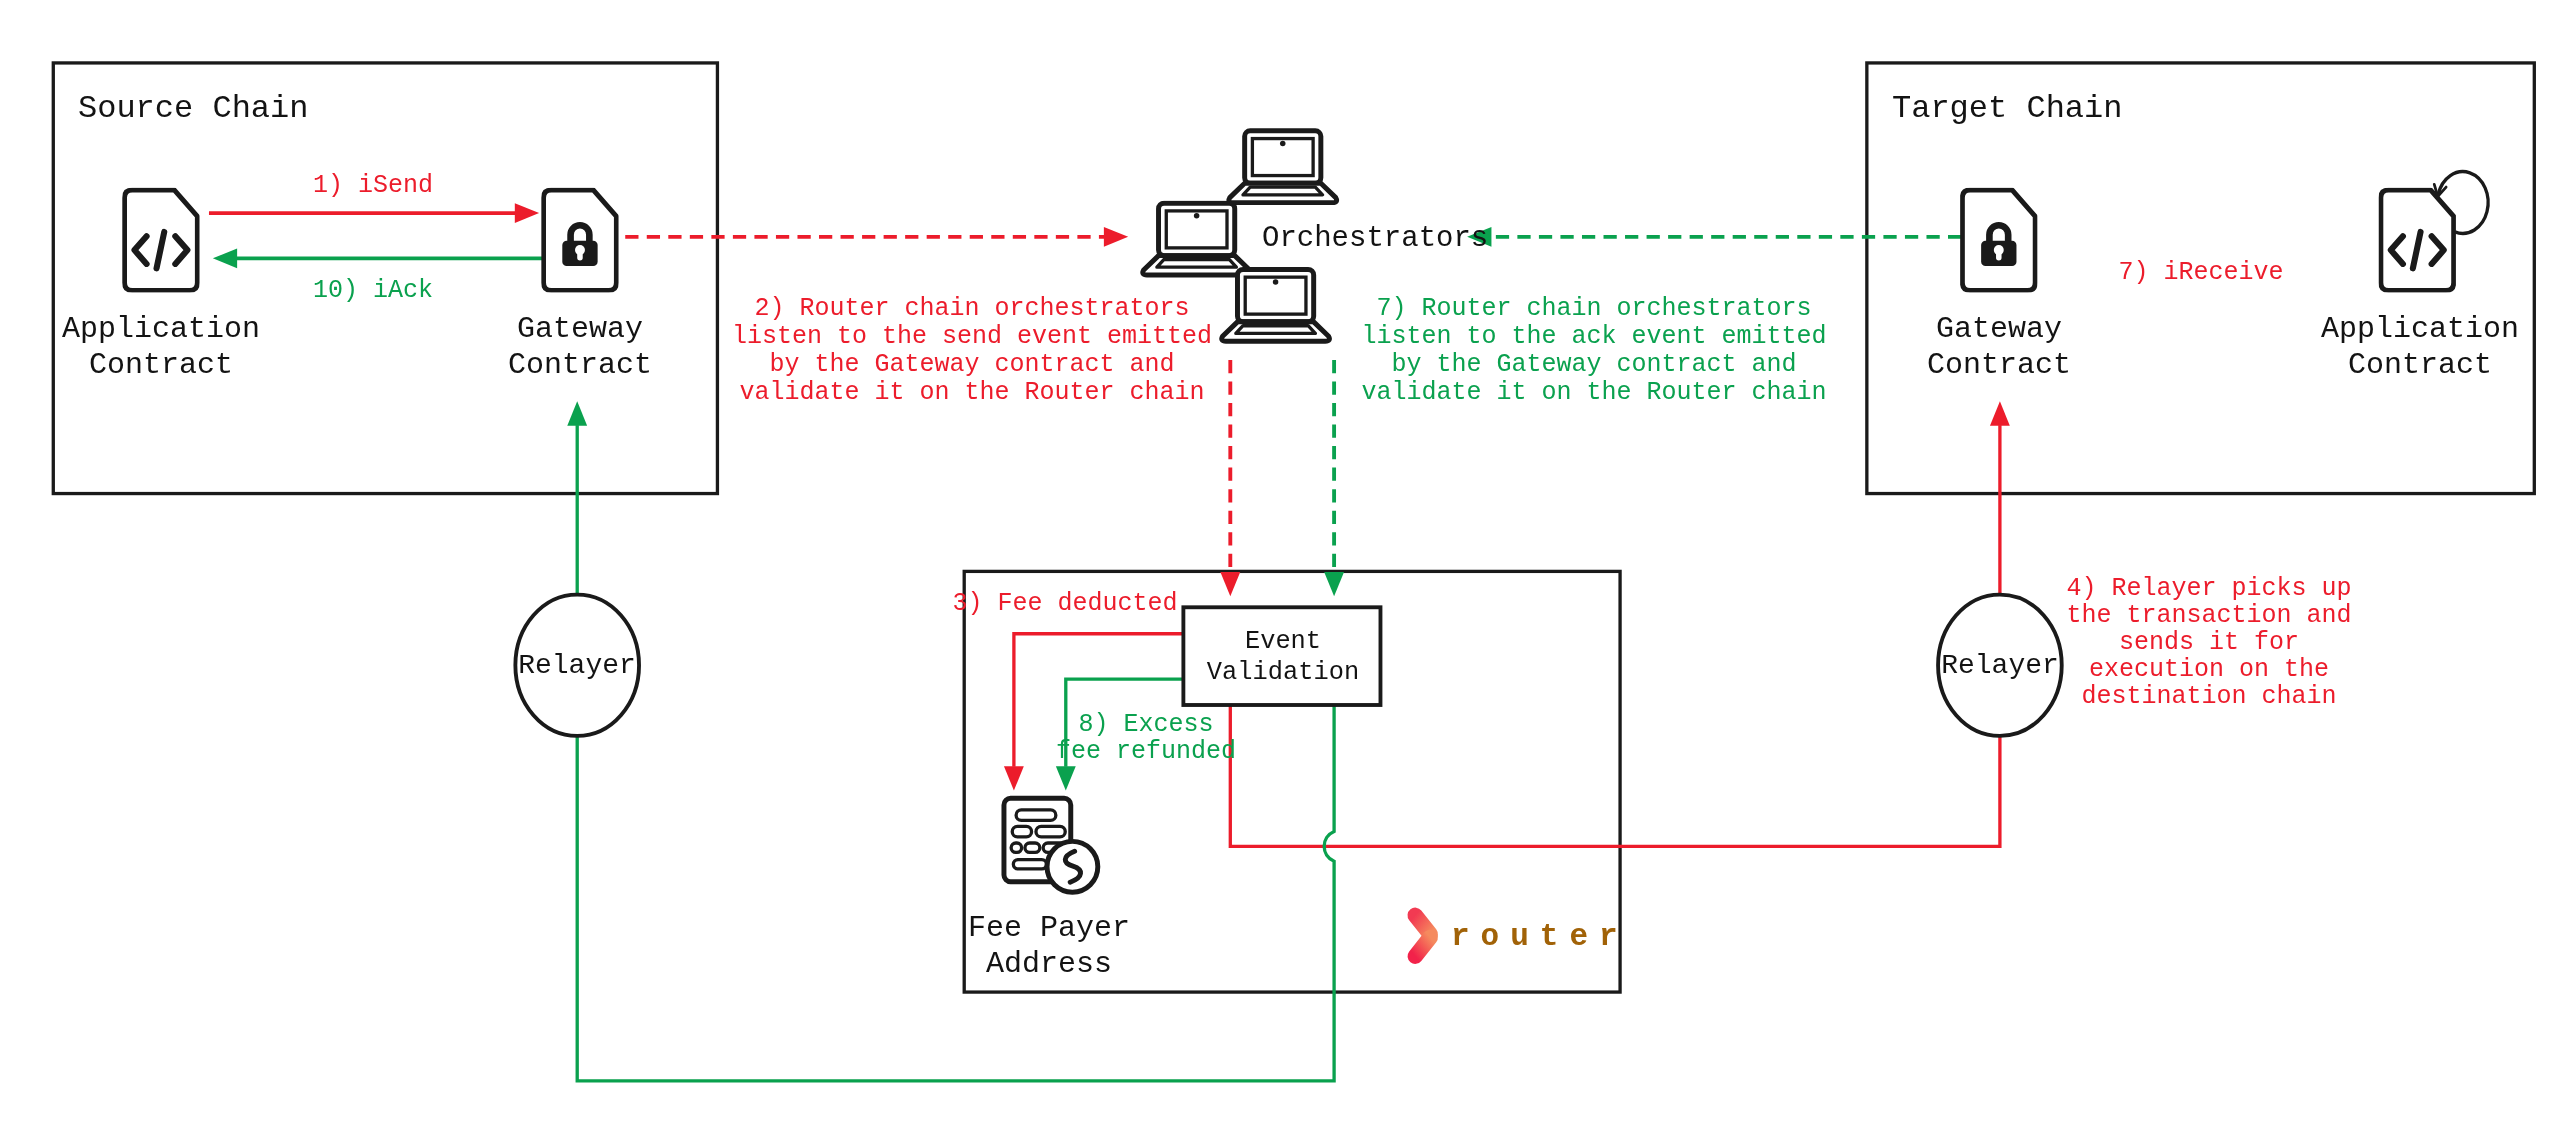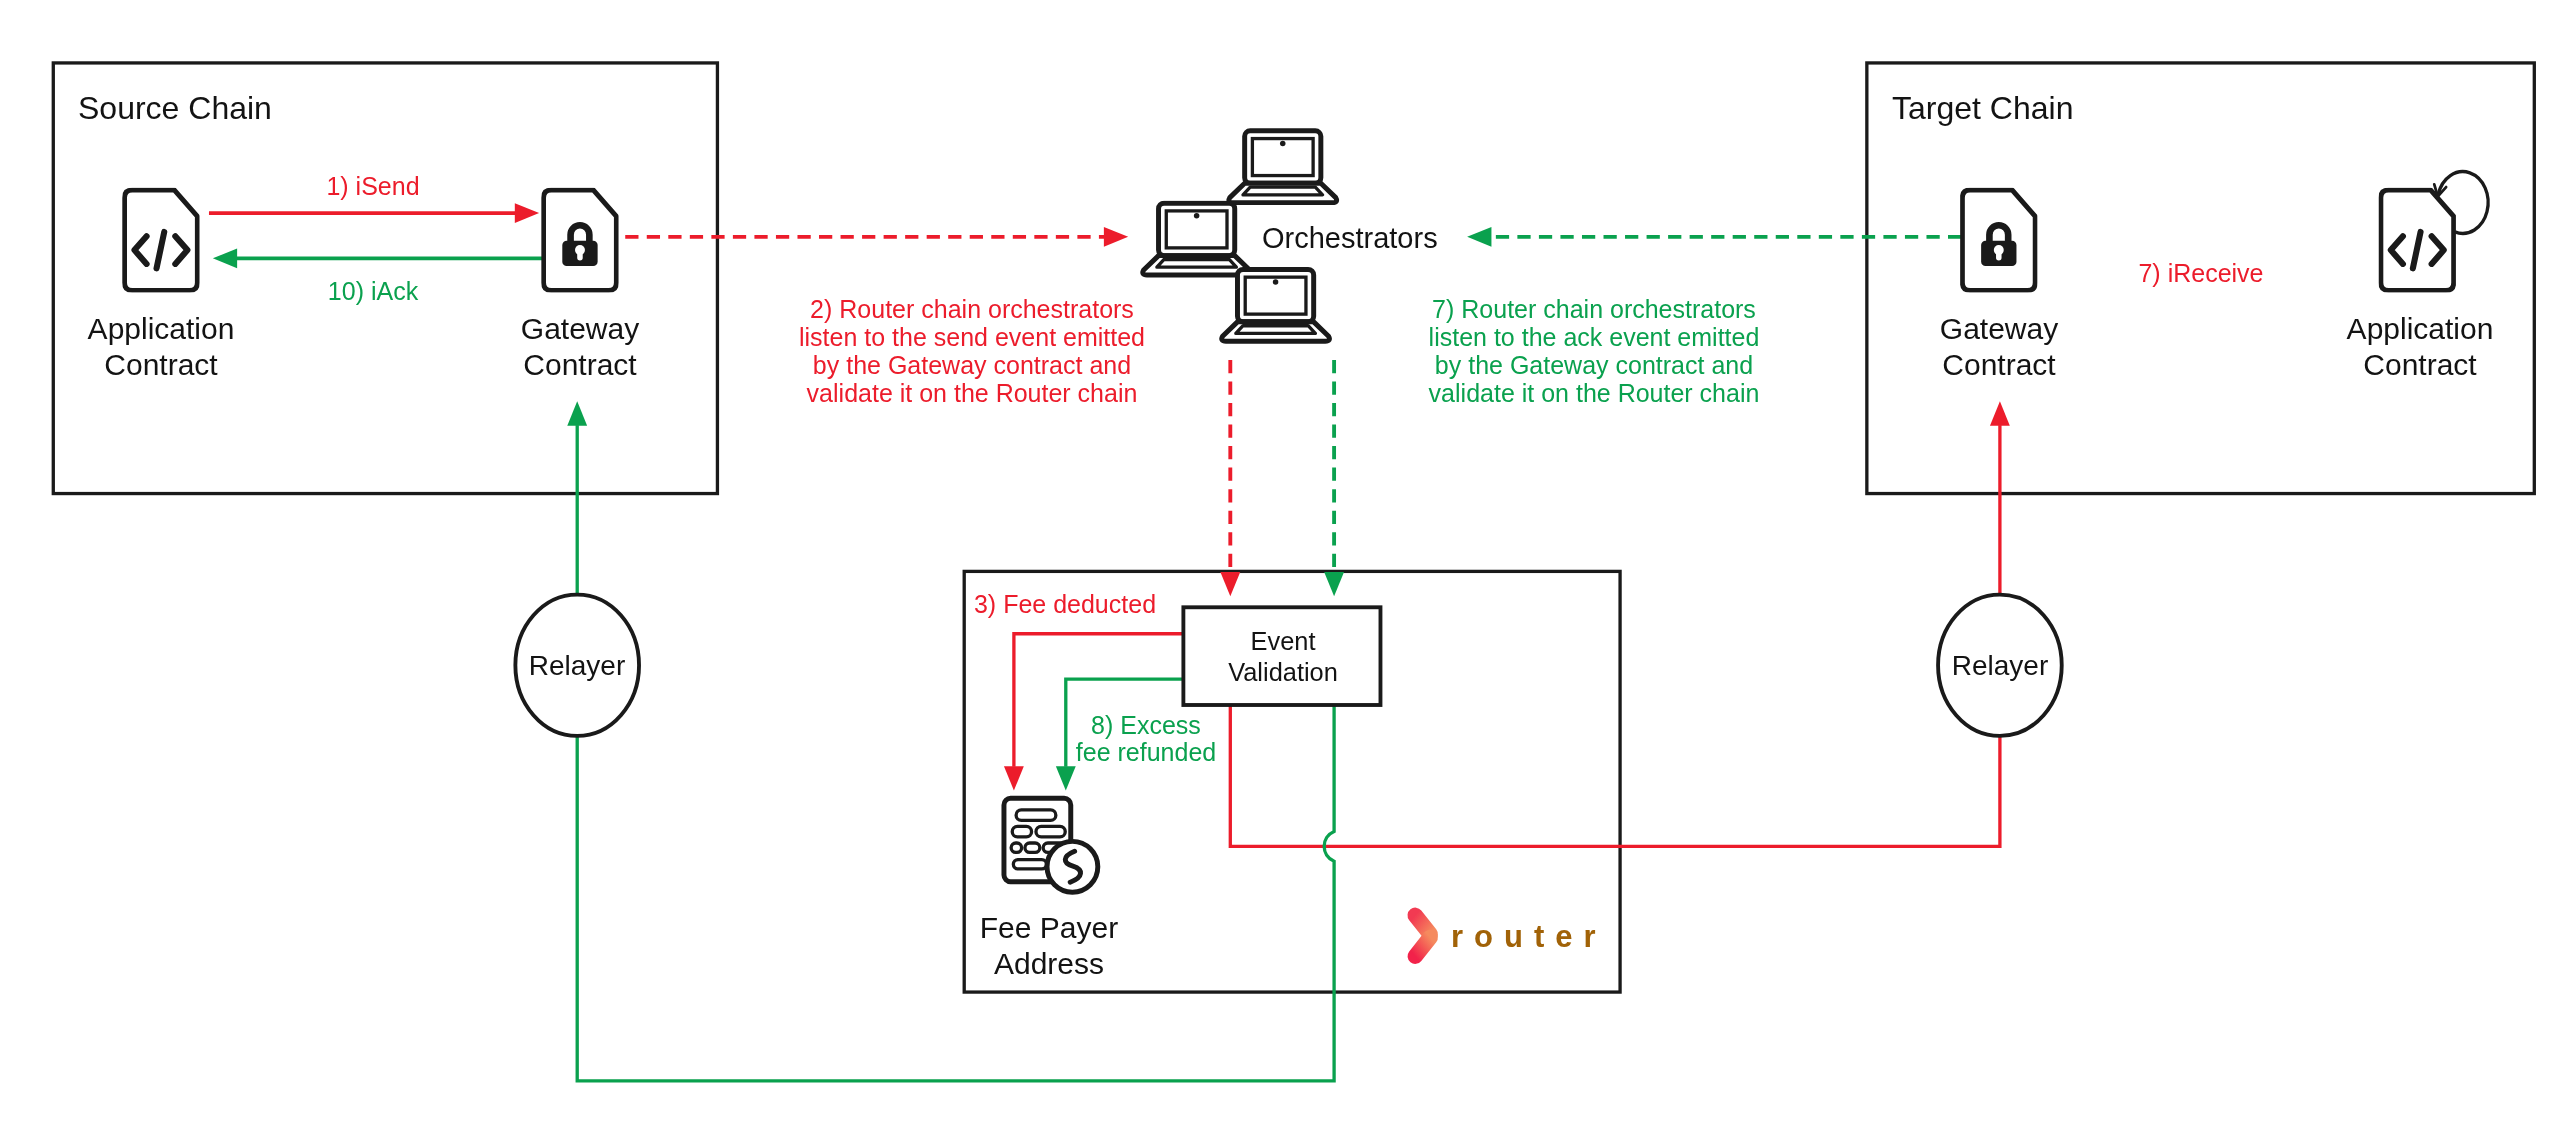--- a/index.html
+++ b/index.html
@@ -1,20 +1,20 @@
 <!DOCTYPE html>
 <html style="font-size:8.8px"><head>
 <meta charset="utf-8">
 <style>
   html,body{margin:0;padding:0;background:#ffffff;}
   .stage{
     position:relative;
     width:2576px;height:1145px;
     background:#ffffff;
-    font-family:Liberation Sans, sans-serif;
+    font-family:Liberation Mono, monospace;
     overflow:hidden;
     border-radius:17px;
   }
   svg.layer{position:absolute;left:0;top:0;}
   .t{position:absolute;white-space:pre-line;color:#131313;}
   .c{transform:translateX(-50%);text-align:center;}
   .red{color:#EC1C2B;}
   .green{color:#0AA14E;}
   .title{font-size:32px;}
   .ann{font-size:25px;line-height:28px;}
@@ -142,20 +142,25 @@
   <div class="t orch" style="left:1262px;top:222px;text-align:right;">Orchestrators</div>
 
   <div class="t ann red c" style="left:972px;top:295px;">2) Router chain orchestrators
 listen to the send event emitted
 by the Gateway contract and
 validate it on the Router chain</div>
   <div class="t ann green c" style="left:1594px;top:295px;">7) Router chain orchestrators
 listen to the ack event emitted
 by the Gateway contract and
 validate it on the Router chain</div>
+  <div class="t ann red c" style="left:2209px;top:575px;line-height:27px;">4) Relayer picks up
+the transaction and
+sends it for
+execution on the
+destination chain</div>
 
   <div class="t ev c" style="left:1283px;top:626px;">Event
 Validation</div>
   <div class="t ann red c" style="left:1065px;top:590px;">3) Fee deducted</div>
   <div class="t ann green c" style="left:1146px;top:712px;line-height:26.5px;">8) Excess
 fee refunded</div>
   <div class="t lbl c" style="left:1049px;top:910px;">Fee Payer
 Address</div>
 
   <div class="t rel c" style="left:577px;top:650px;">Relayer</div>

